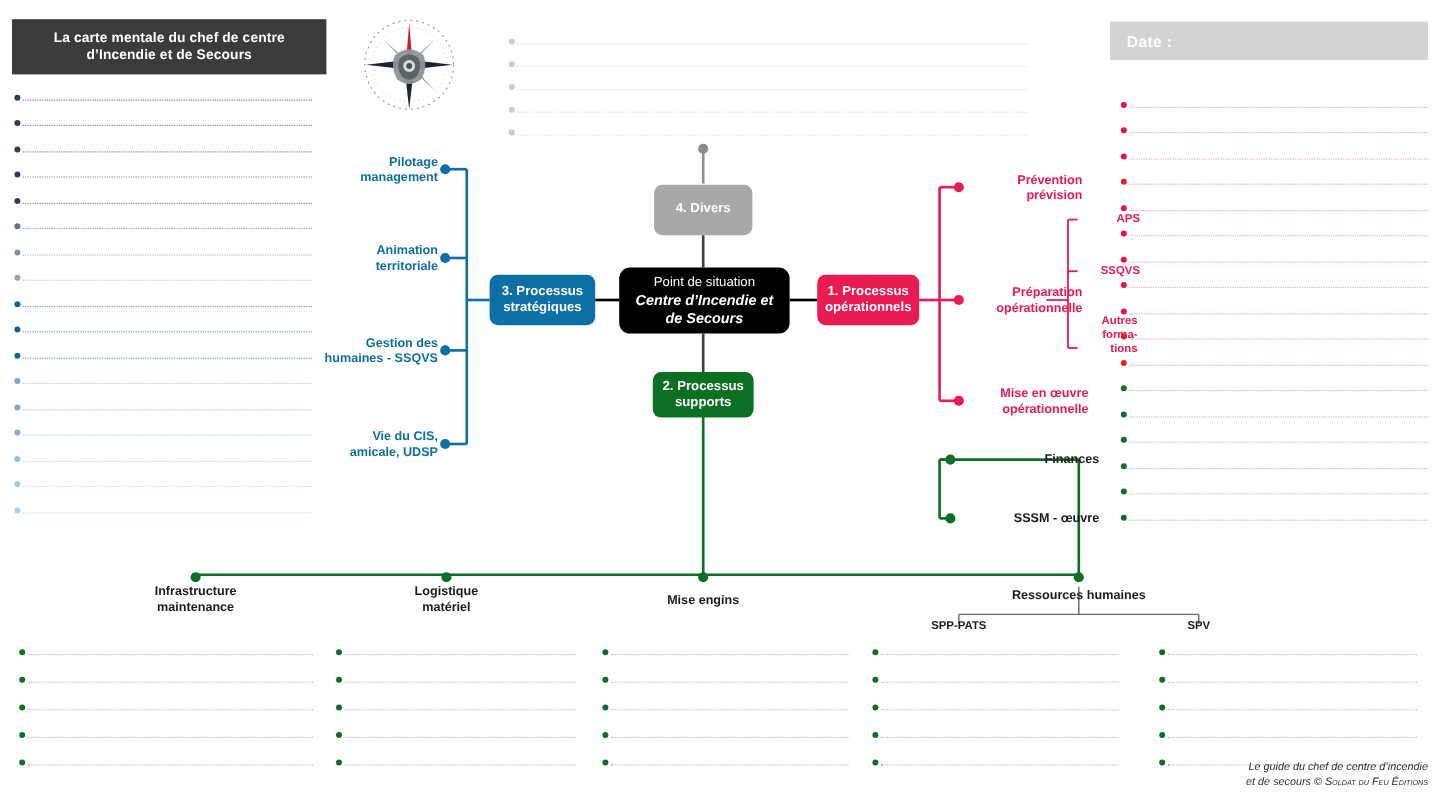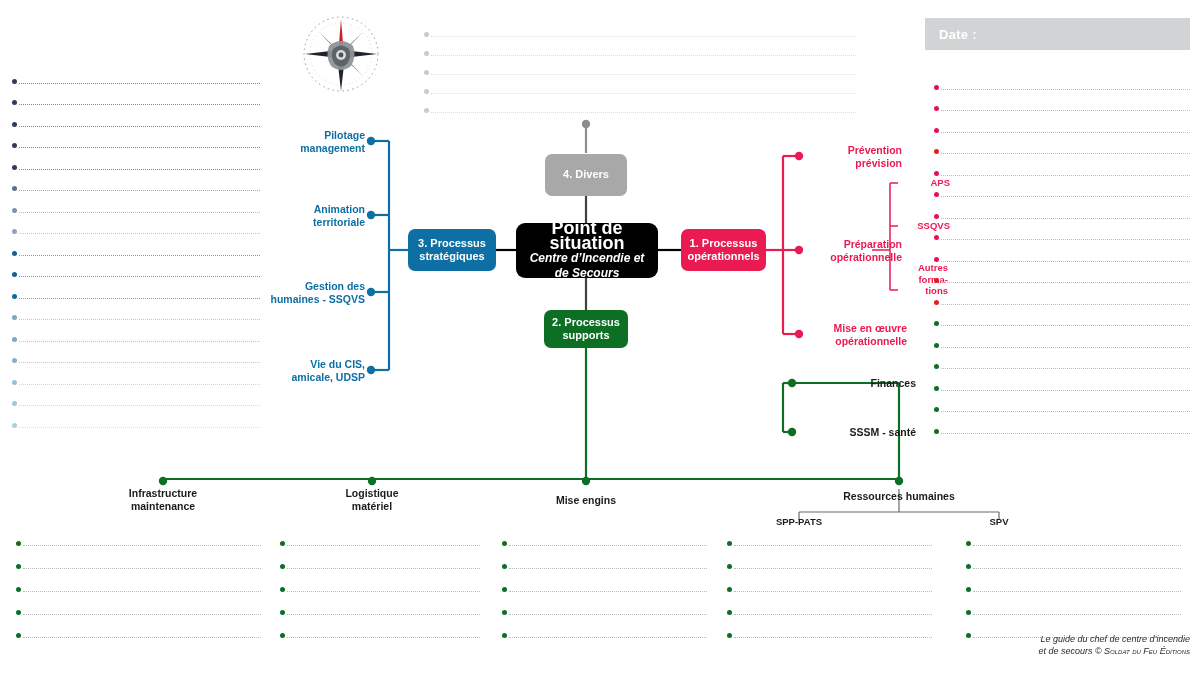--- a/index.html
+++ b/index.html
@@ -60,21 +60,21 @@
     position: absolute;
     display: flex; align-items: center; justify-content: center;
     text-align: center; color: #ffffff; font-weight: bold;
     border-radius: 7px; line-height: 13.5px; font-size: 11px;
     padding: 3px 6px;
   }
   .node.center {
     border-radius: 9px; background: #000000;
     line-height: 15px; padding: 5px 10px;
   }
-  .node.center .c-title { font-size: 18px; font-weight: bold; display: block; }
+  .node.center .c-title { font-size: 11px; font-weight: normal; display: block; }
   .node.center .c-sub { font-size: 12px; font-style: italic; font-weight: bold; display: block; }
 
   
   .blabel {
     position: absolute; font-size: 10.5px; font-weight: bold;
     line-height: 12.5px; white-space: pre-line;
   }
   .blabel.right { text-align: right; }
   .blabel.left  { text-align: right; }
   .blabel.center{ text-align: center; }
@@ -149,20 +149,23 @@
     <line x1="783" y1="432" x2="793" y2="432" stroke="#0d6f24" stroke-width="2.2"></line>
     <circle cx="792" cy="383" r="4.2" fill="#0d6f24"></circle>
     <circle cx="792" cy="432" r="4.2" fill="#0d6f24"></circle>
 
     <line x1="899" y1="489" x2="899" y2="512" stroke="#6b6b6b" stroke-width="1.2"></line>
     <line x1="799" y1="512" x2="999" y2="512" stroke="#6b6b6b" stroke-width="1.2"></line>
     <line x1="799" y1="512" x2="799" y2="520" stroke="#6b6b6b" stroke-width="1.2"></line>
     <line x1="999" y1="512" x2="999" y2="520" stroke="#6b6b6b" stroke-width="1.2"></line>
   </svg>
 
+  <div class="title-box">
+    <span>La carte mentale du chef de centre d’Incendie et de Secours</span>
+  </div>
 
   <div class="compass">
     <svg viewBox="0 0 84 84" width="84" height="84">
       <circle cx="42" cy="42" r="37" fill="none" stroke="#9a9a9a" stroke-width="1" stroke-dasharray="1.6 3.4"></circle>
       <circle cx="42" cy="42" r="31" fill="none" stroke="#c9c9c9" stroke-width=".7" stroke-dasharray="1 3"></circle>
 
       <polygon points="6,42 40,38 40,46" fill="#1d2430"></polygon>
       <polygon points="78,42 44,38 44,46" fill="#1d2430"></polygon>
 
       <polygon points="42,79 38,44 46,44" fill="#1d2430"></polygon>
@@ -228,21 +231,21 @@
   <div class="blabel right" style="left:807px; top:322px; width:100px; color:#ea1a52;">Mise en œuvre
 opérationnelle</div>
 
   <div class="blabel right" style="left:900px; top:177px; width:50px; color:#ea1a52; font-size:9.5px;">APS</div>
   <div class="blabel right" style="left:900px; top:220px; width:50px; color:#ea1a52; font-size:9.5px;">SSQVS</div>
   <div class="blabel right" style="left:900px; top:262px; width:48px; color:#ea1a52; font-size:9.5px; line-height:11.5px;">Autres
 forma-
 tions</div>
 
   <div class="blabel right" style="left:806px; top:377px; width:110px; color:#1b1b1b;">Finances</div>
-  <div class="blabel right" style="left:806px; top:426px; width:110px; color:#1b1b1b;">SSSM - santé</div>
+  <div class="blabel right" style="left:806px; top:426px; width:110px; color:#1b1b1b;">SSSM - œuvre</div>
 
   <div class="blabel center" style="left:108px; top:487px; width:110px; color:#1b1b1b;">Infrastructure
 maintenance</div>
   <div class="blabel center" style="left:317px; top:487px; width:110px; color:#1b1b1b;">Logistique
 matériel</div>
   <div class="blabel center" style="left:531px; top:494px; width:110px; color:#1b1b1b;">Mise engins</div>
   <div class="blabel center" style="left:824px; top:490px; width:150px; color:#1b1b1b;">Ressources humaines</div>
 
   <div class="blabel center" style="left:754px; top:516px; width:90px; color:#1b1b1b; font-size:9.5px;">SPP-PATS</div>
   <div class="blabel center" style="left:954px; top:516px; width:90px; color:#1b1b1b; font-size:9.5px;">SPV</div>

